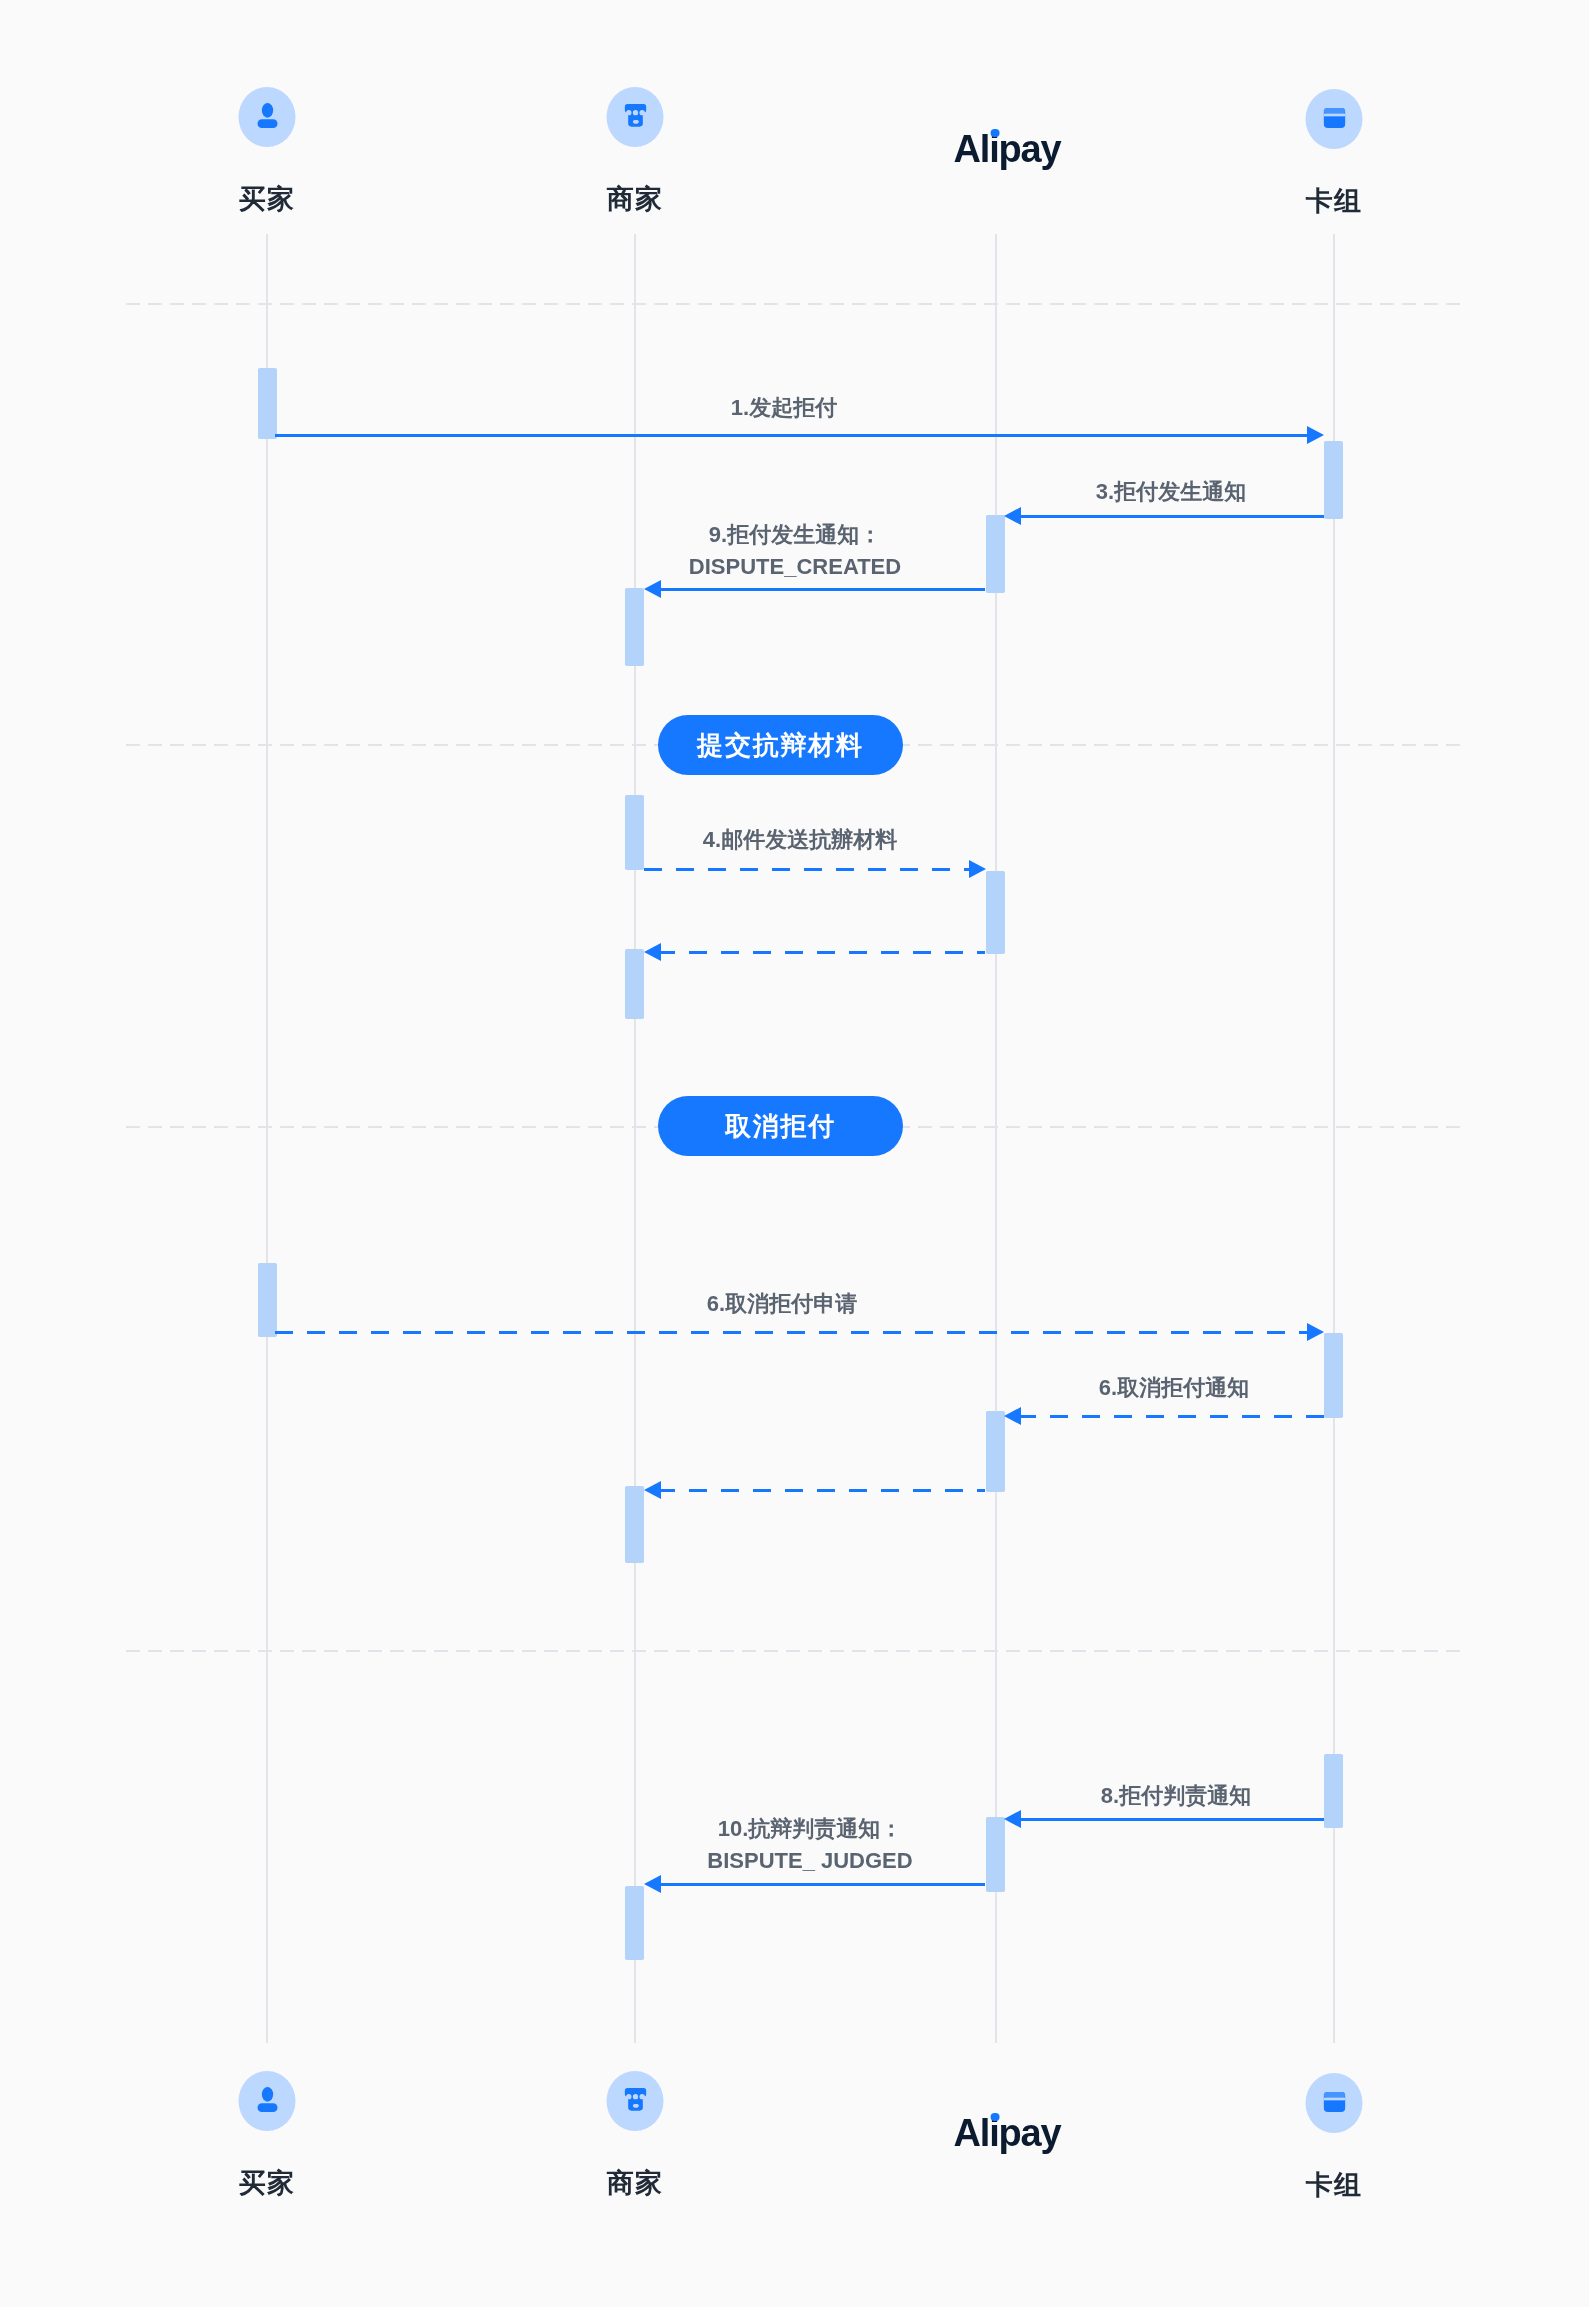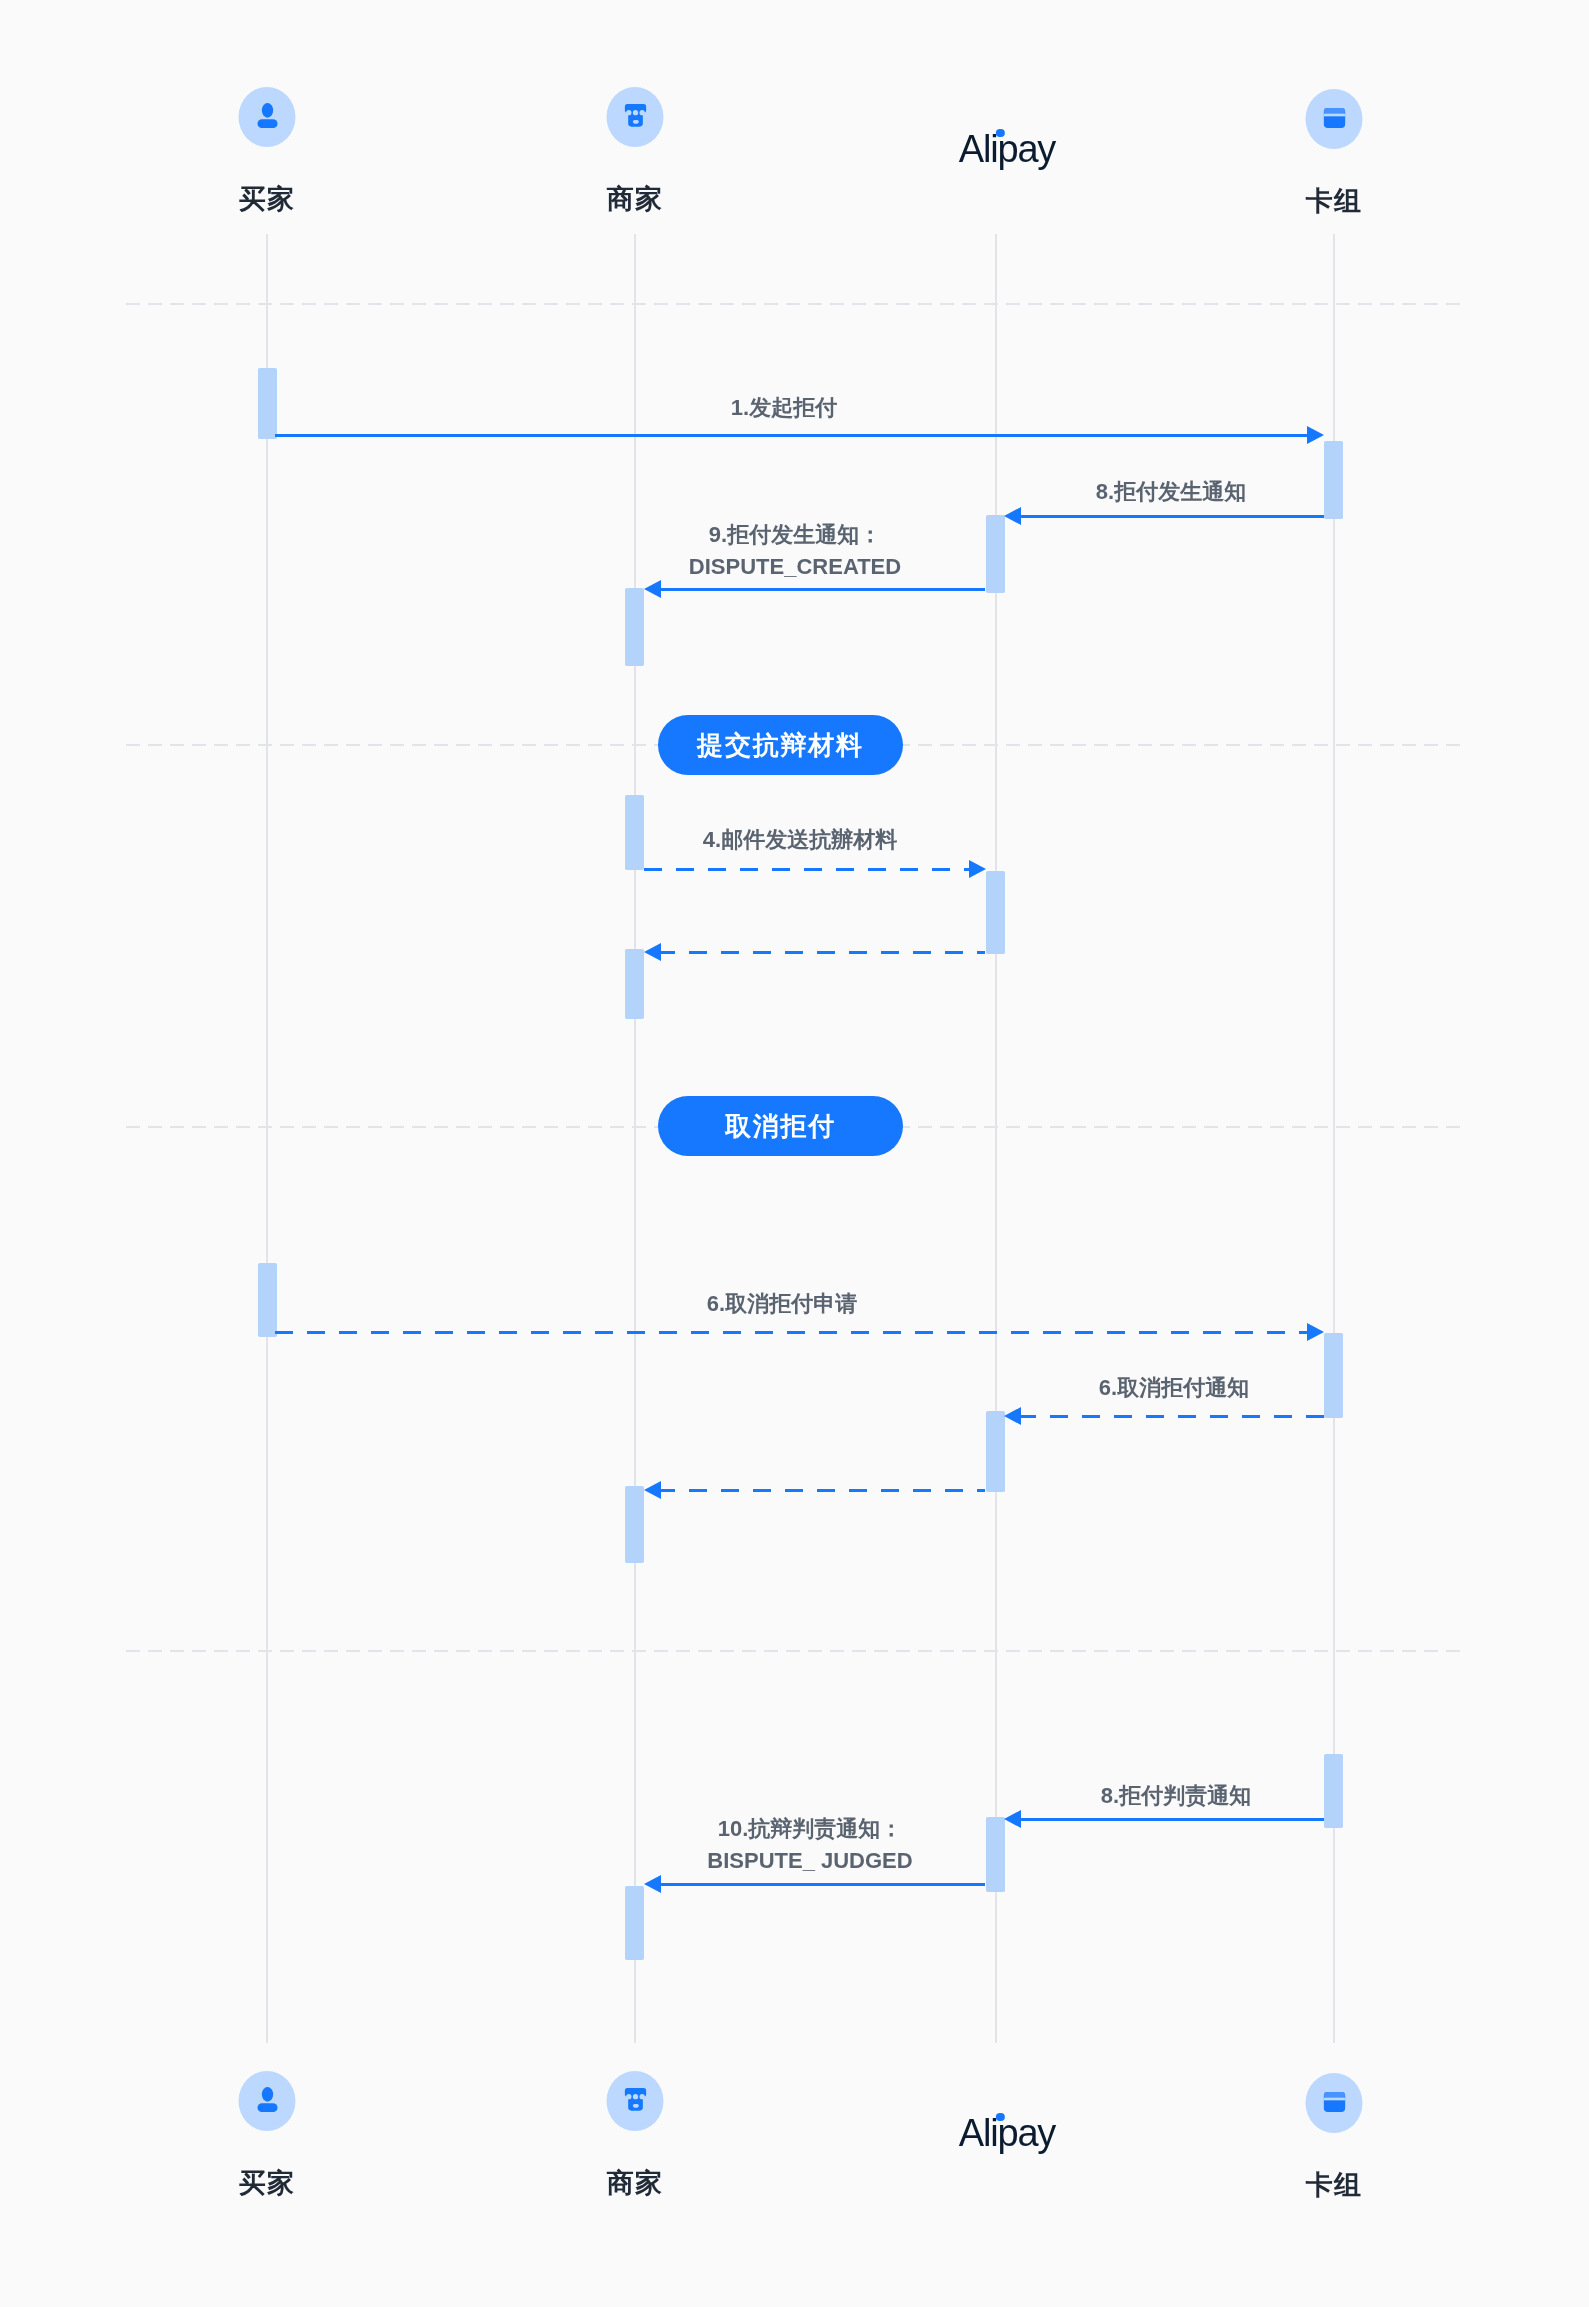--- a/index.html
+++ b/index.html
@@ -15,21 +15,21 @@
   .lifeline{position:absolute;top:234px;height:1809px;width:1.8px;background:var(--lifeline);z-index:1}
 
   .sep{position:absolute;left:126px;width:1338px;height:1.8px;z-index:1;
        background:repeating-linear-gradient(90deg,var(--separator) 0 13.6px,transparent 13.6px 22px)}
 
   .actor{position:absolute;z-index:4;transform:translateX(-50%);text-align:center}
   .bubble{width:57px;height:60px;border-radius:50%;background:var(--bubble);
           display:flex;align-items:center;justify-content:center;margin:0 auto}
   .actor-label{margin-top:34px;font-size:27px;font-weight:bold;color:var(--actor-text);letter-spacing:1.2px;white-space:nowrap}
 
-  .wordmark{position:absolute;transform:translateX(-50%);z-index:4;font-size:38px;font-weight:normal;
+  .wordmark{position:absolute;transform:translateX(-50%);z-index:4;font-size:38px;font-weight:bold;
             color:var(--wordmark);letter-spacing:-1.2px;line-height:44px;white-space:nowrap}
   .wm-dot{position:absolute;left:37px;top:1.8px;width:8.6px;height:8.6px;border-radius:50%;background:var(--accent)}
 
   .badge{position:absolute;left:658px;width:245px;height:60px;border-radius:30px;background:var(--accent);
          color:var(--badge-text);font-size:26px;font-weight:bold;display:flex;align-items:center;justify-content:center;
          z-index:4;letter-spacing:1.8px;white-space:nowrap}
 
   .bar{position:absolute;width:18.5px;background:var(--bar);border-radius:1.8px;z-index:3}
   .bar.buyer{left:258px}.bar.merchant{left:625px}.bar.alipay{left:986px}.bar.card{left:1324px}
 
@@ -123,21 +123,21 @@
   <div class="bar card" style="top:1754px;height:74px"></div>
   <div class="bar alipay" style="top:1817px;height:75px"></div>
   <div class="bar merchant" style="top:1886px;height:74px"></div>
 
   <div class="shaft" style="left:275px;top:434px;width:1032px"></div>
   <div class="head hright" style="left:1307px;top:426px"></div>
   <div class="msg" style="left:784px;top:392px">1.发起拒付</div>
 
   <div class="shaft" style="left:1018px;top:515px;width:306px"></div>
   <div class="head hleft" style="left:1004px;top:507px"></div>
-  <div class="msg" style="left:1171px;top:476px">8.拒付发生通知</div>
+  <div class="msg" style="left:1171px;top:476px">3.拒付发生通知</div>
 
   <div class="shaft" style="left:657px;top:588px;width:328px"></div>
   <div class="head hleft" style="left:644px;top:580px"></div>
   <div class="msg" style="left:795px;top:519px">
     <div>9.拒付发生通知：</div>
     <div>DISPUTE_CREATED</div>
   </div>
 
   <div class="shaft dashed" style="left:644px;top:868px;width:325px"></div>
   <div class="head hright" style="left:969px;top:860px"></div>

